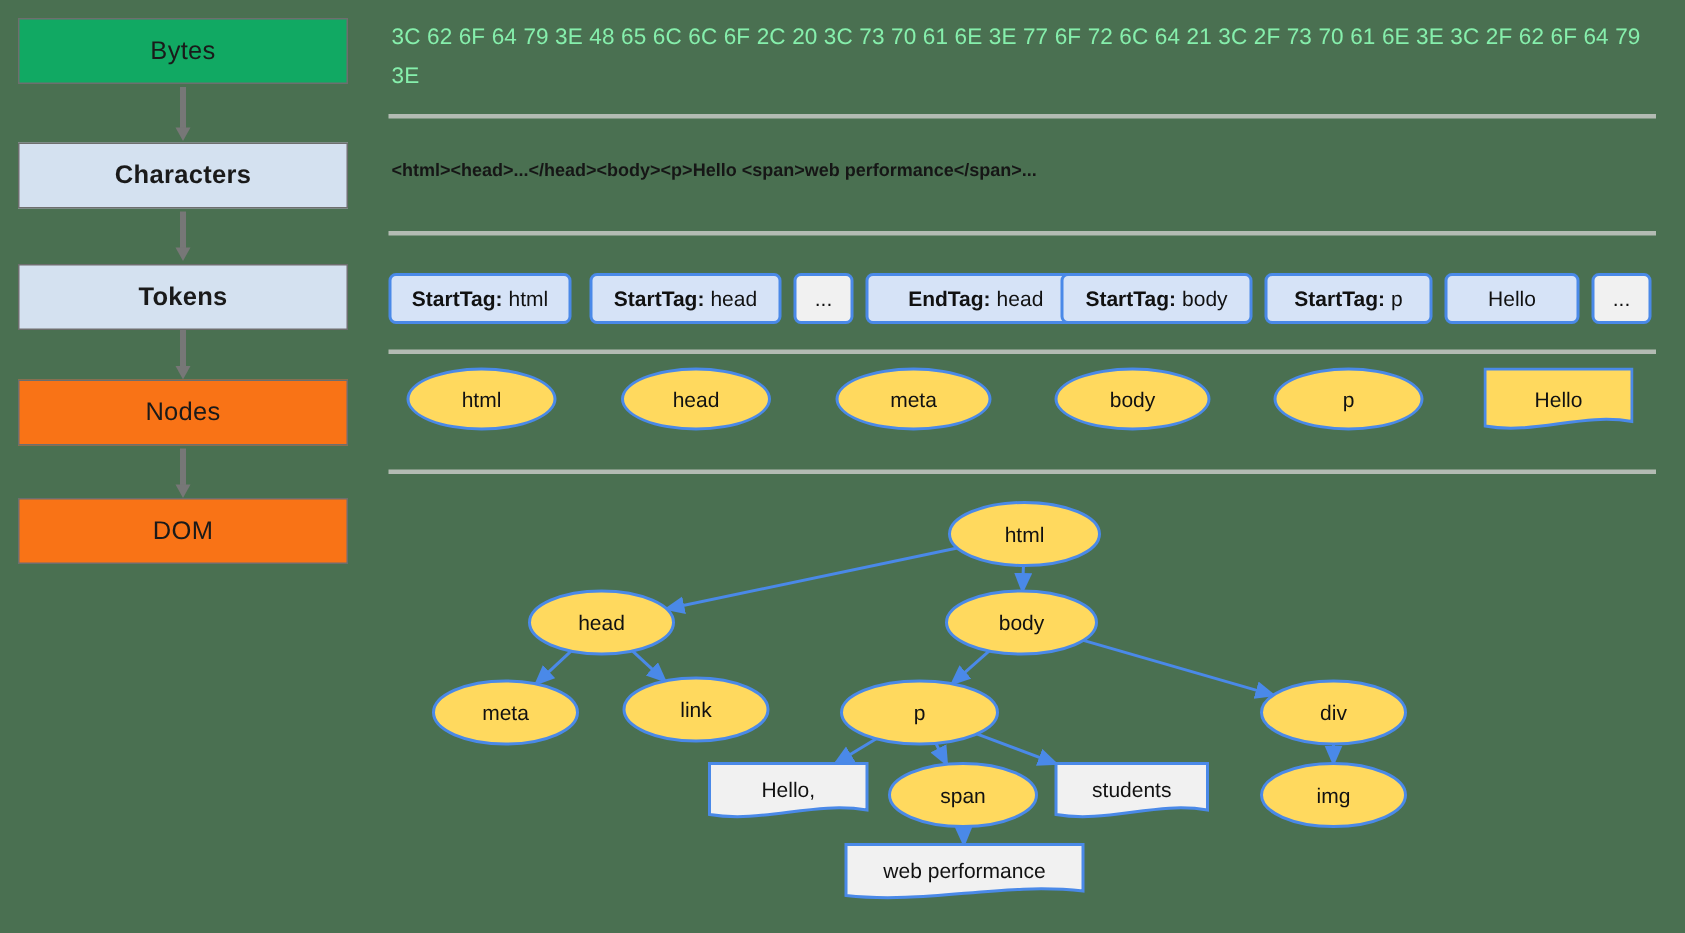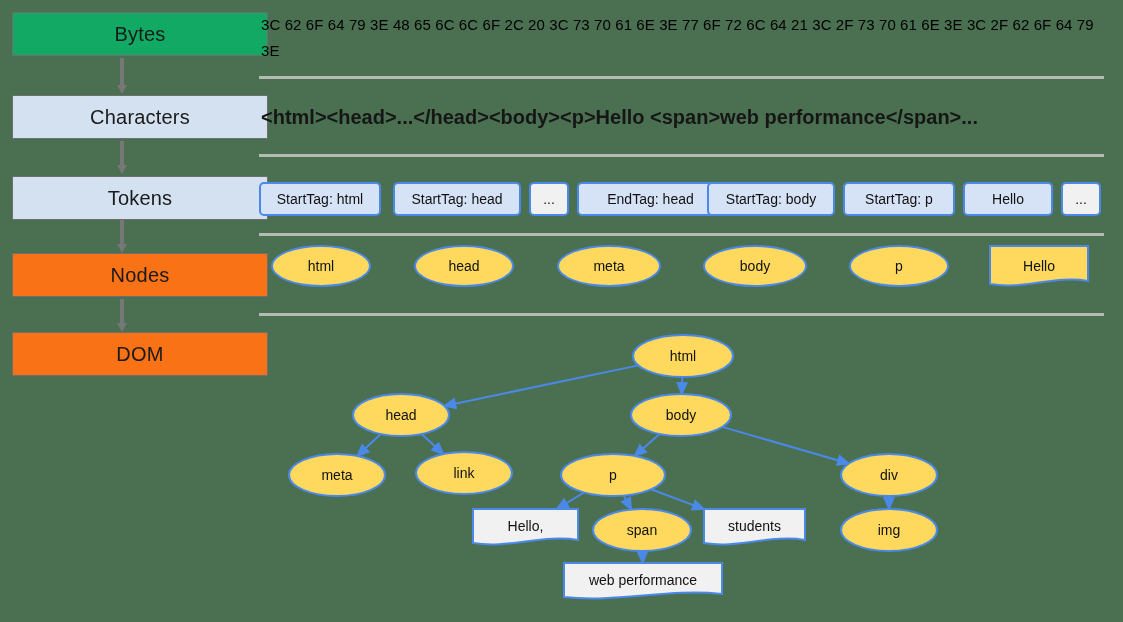--- a/index.html
+++ b/index.html
@@ -7,29 +7,29 @@
     width:1123px;height:622px;
     background:#4a7051;
     font-family:"Liberation Sans", sans-serif;
     overflow:hidden;
     position:relative;
   }
   #stage{position:absolute;inset:0;}
 
   
   .pipe-box{
-    position:absolute;left:12px;width:256px;height:44px;
+    position:absolute;left:12px;width:220px;height:44px;
     border:1px solid #6e6e6e;
     box-sizing:border-box;
     display:flex;align-items:center;justify-content:center;
-    font-size:20px;color:#1a1a1a;
+    font-size:17px;color:#1a1a1a;
     letter-spacing:.2px;
   }
   .pipe-box.green{background:#11a963;}
-  .pipe-box.blue{background:#d4e1f0;}
+  .pipe-box.blue{background:#d4e1f0;font-weight:bold;}
   .pipe-box.yellow{background:#f97316;}
 
   .pipe-arrow{
     position:absolute;left:118px;width:8px;
     background:transparent;
   }
   .pipe-arrow .shaft{
     position:absolute;left:2px;top:0;width:4px;bottom:8px;background:#777777;
   }
   .pipe-arrow .head{
@@ -38,41 +38,41 @@
     border-top:9px solid #777777;
   }
 
   
   .sep{
     position:absolute;left:259px;width:845px;height:3px;background:#b3bbb3;
   }
 
   .bytes-text{
     position:absolute;left:261px;top:12px;width:840px;
-    font-size:15px;line-height:26px;color:#000000;
+    font-size:15px;line-height:26px;color:#86efac;
     letter-spacing:.1px;
   }
   .chars-text{
     position:absolute;left:261px;top:106px;
-    font-size:20px;font-weight:bold;color:#161616;
+    font-size:12px;font-weight:bold;color:#161616;
     white-space:nowrap;
   }
 
   
   #tokens{position:absolute;left:259px;top:182px;height:34px;}
   .token{
     position:absolute;top:0;height:34px;
     box-sizing:border-box;
     border:2px solid #4a89e8;border-radius:5px;
     background:#d6e3f7;
     display:flex;align-items:center;justify-content:center;
     font-size:14px;color:#111;white-space:nowrap;
   }
   .token.plain{background:#f1f1f1;}
-  .token .lbl{font-weight:normal;margin-right:4px;}
+  .token .lbl{font-weight:bold;margin-right:4px;}
 
   
   #nodes{position:absolute;left:259px;top:245px;height:52px;}
   .node-ell{
     position:absolute;top:0;height:42px;
     box-sizing:border-box;
     border:2px solid #4a89e8;border-radius:50%;
     background:#ffd95e;
     display:flex;align-items:center;justify-content:center;
     font-size:14px;color:#111;

